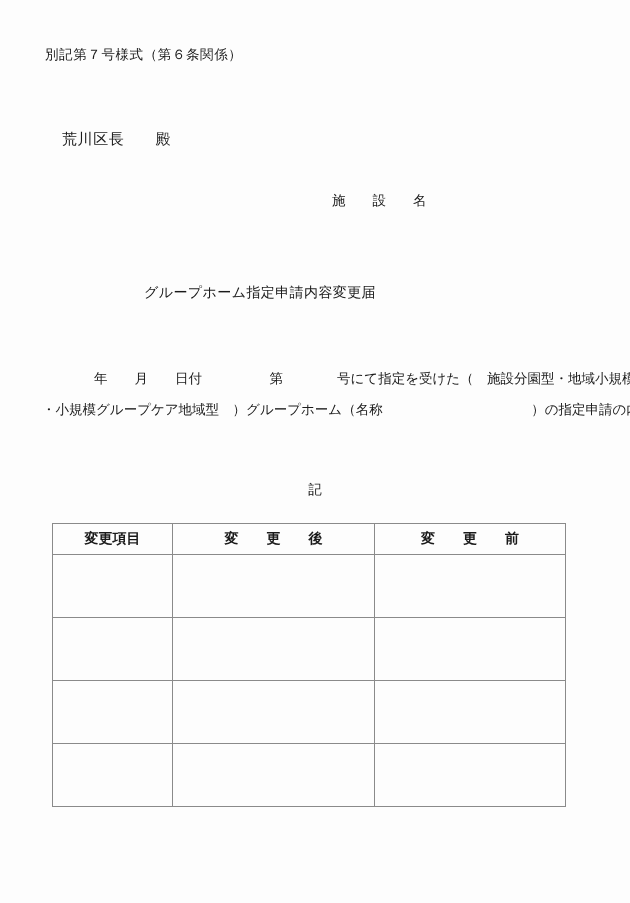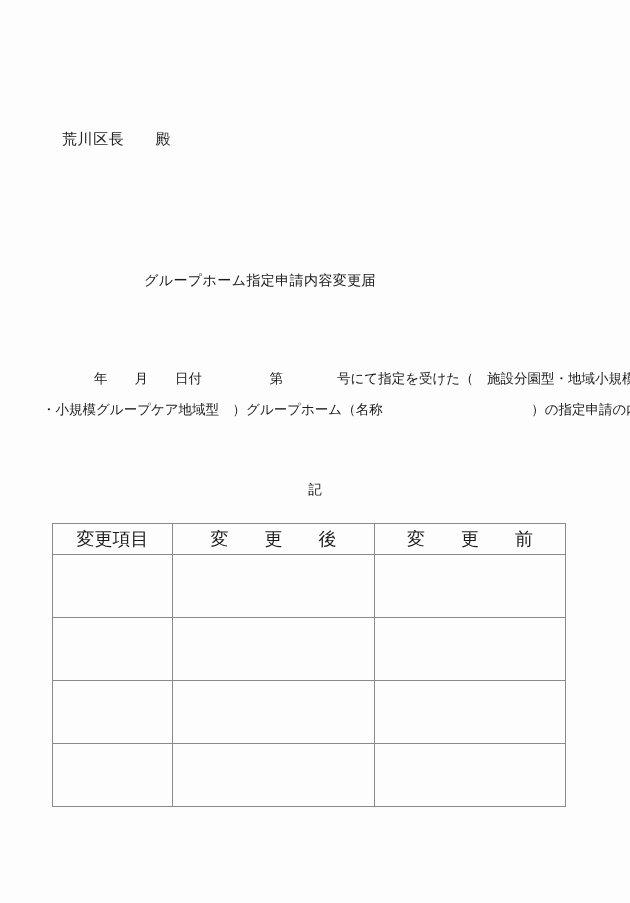--- a/index.html
+++ b/index.html
@@ -61,21 +61,21 @@
     font-size: 13.5px;
     white-space: pre;
     padding-left: 332px;
     margin-bottom: 19px;
   }
 
   
   .doc-title {
     position: absolute;
     left: 0;
-    top: 272px;
+    top: 284px;
     width: 520px;
     text-align: center;
     font-size: 14px;
     letter-spacing: 0.4px;
     white-space: pre;
   }
 
   
   .body-block {
     position: absolute;
@@ -112,43 +112,46 @@
     table-layout: fixed;
   }
   .change-table td,
   .change-table th {
     border: 1px solid #8a8a8a;
     padding: 0;
     font-weight: normal;
   }
   .change-table th {
     height: 30px;
-    font-size: 18px;
+    font-size: 14px;
     text-align: center;
     vertical-align: middle;
     white-space: pre;
+    font-weight: bold;
   }
   .change-table td {
     height: 62px;
     vertical-align: top;
   }
   .col-item { width: 120px; }
   .col-after { width: 202px; }
   .col-before { width: 191px; }
 </style>
 </head>
 <body>
 
 <div class="page">
 
+  <div class="form-number">別記第７号様式（第６条関係）</div>
 
 
   <div class="addressee">荒川区長　　殿</div>
 
   <div class="facility-block">
+    <div class="facility-row">施　　設　　名</div>
   </div>
 
   <div class="doc-title">グループホーム指定申請内容変更届</div>
 
   <div class="body-block">
     <div class="body-line indent">年　　月　　日付　　　　　第　　　　号にて指定を受けた（　施設分園型・地域小規模型</div>
     <div class="body-line">・小規模グループケア地域型　）グループホーム（名称　　　　　　　　　　　）の指定申請の内</div>
   </div>
 
   <div class="ki-marker">記</div>

